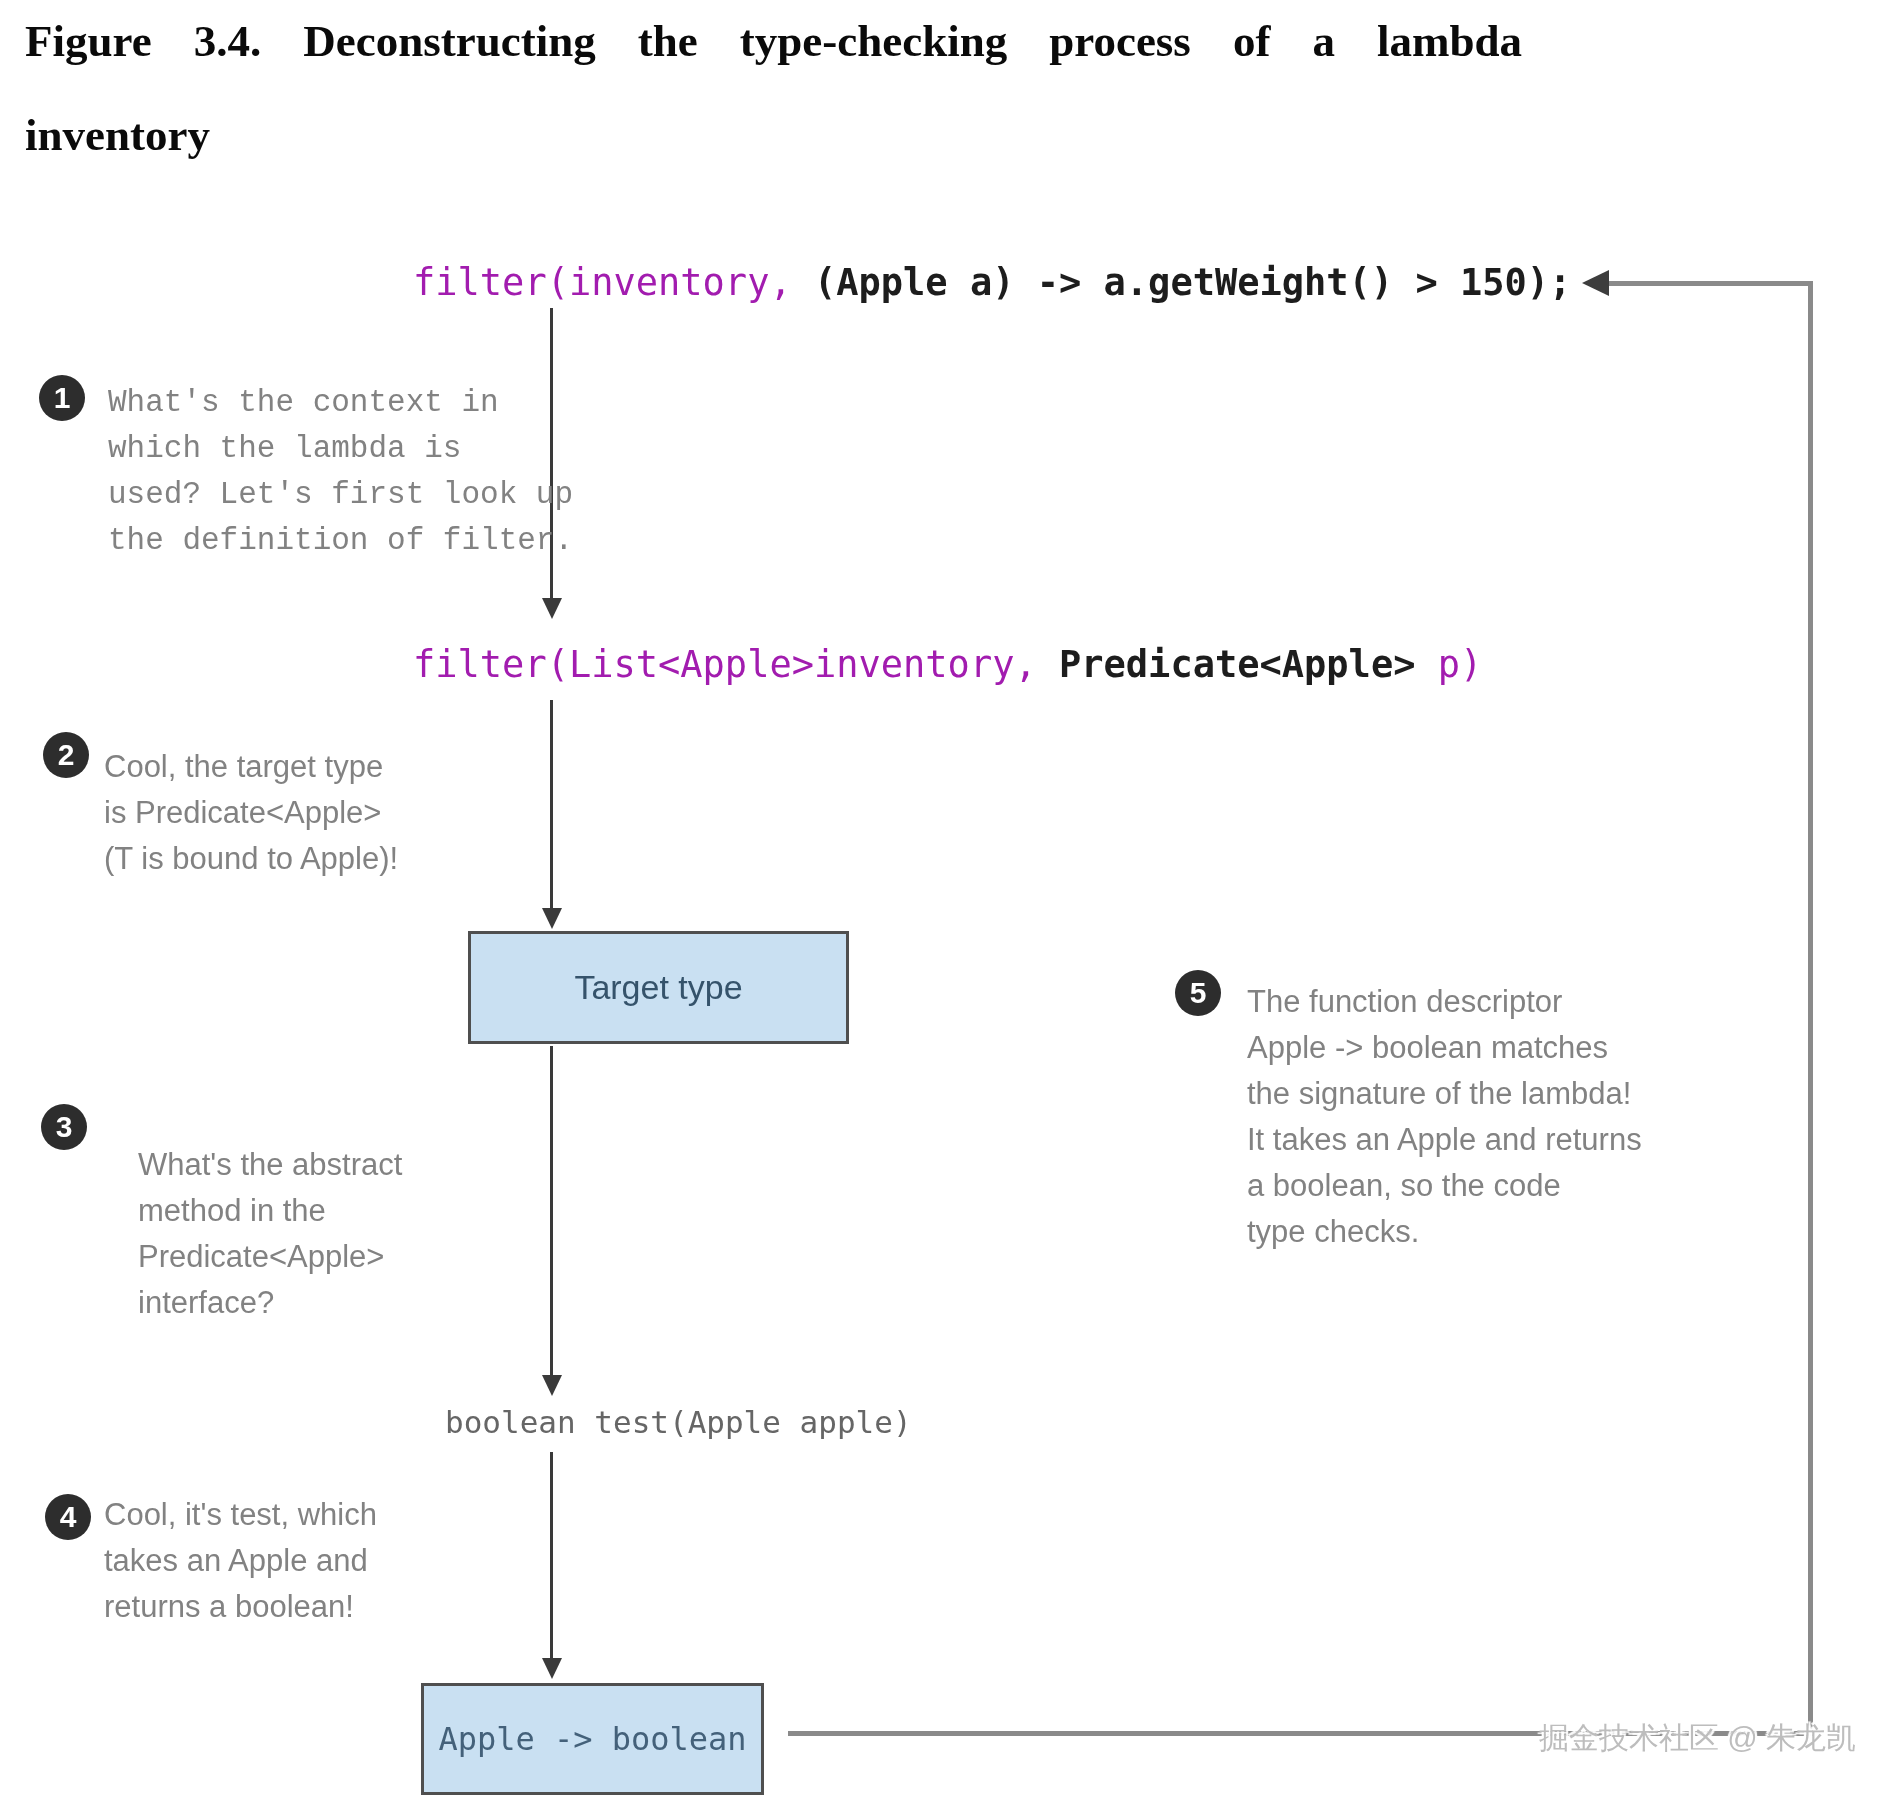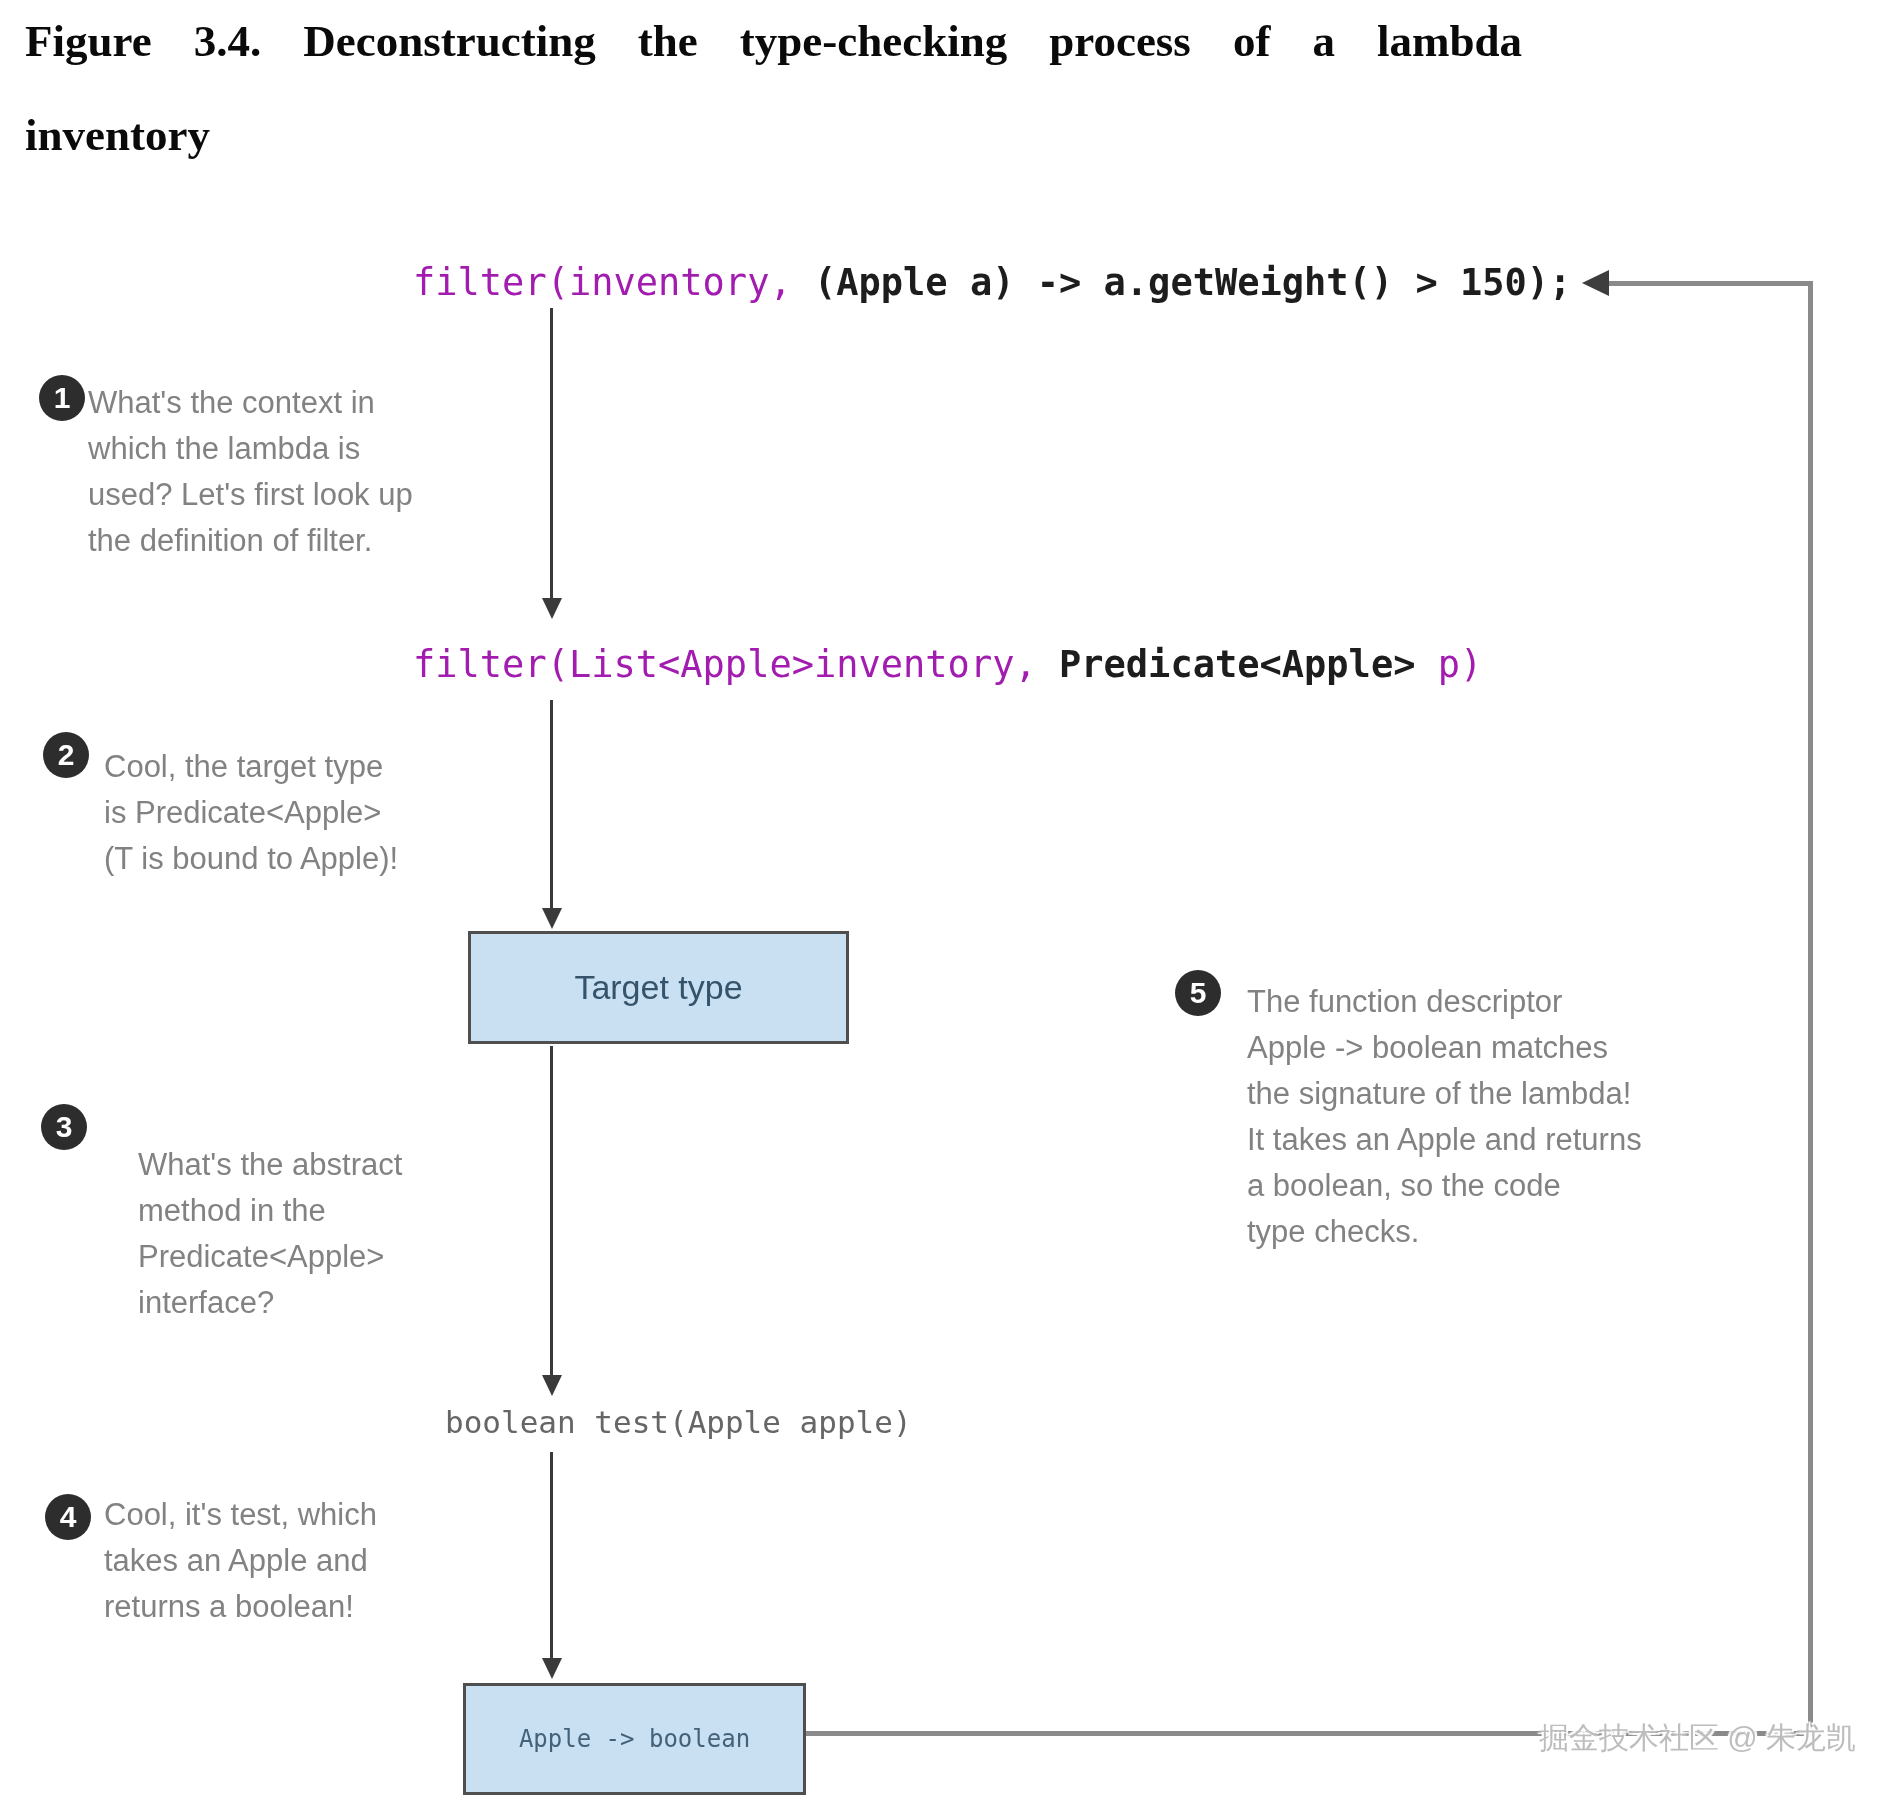--- a/index.html
+++ b/index.html
@@ -97,21 +97,21 @@
   .b5 { left: 1175px; top: 970px; }
 
   
   .step-text {
     position: absolute;
     font-size: 31px;
     line-height: 46px;
     color: #828282;
     white-space: pre-line;
   }
-  .t1 { left: 88px;  top: 380px; }
+  .t1 { left: 108px;  top: 380px; font-family: Liberation Mono, monospace; }
   .t2 { left: 104px;  top: 744px; }
   .t3 { left: 104px;  top: 1142px; margin-left: 34px; }
   .t4 { left: 104px;  top: 1492px; }
   .t5 { left: 1247px; top: 979px; }
 
   
   .blue-box {
     position: absolute;
     background: #c9e0f2;
     border: 3px solid #4f4f4f;
@@ -120,24 +120,24 @@
     align-items: center;
     justify-content: center;
   }
   .target-box {
     left: 468px; top: 931px;
     width: 381px; height: 113px;
     font-size: 34px;
     color: #35536b;
   }
   .descriptor-box {
-    left: 463px; top: 1683px;
+    left: 421px; top: 1683px;
     width: 343px; height: 112px;
     font-family: "DejaVu Sans Mono", monospace;
-    font-size: 24px;
+    font-size: 32px;
     color: #44617a;
   }
 
   
   .watermark {
     position: absolute;
     right: 38px; top: 1718px;
     font-size: 30px;
     color: #bdbdbd;
     text-shadow: -2px -2px 1px #ffffff, 2px 2px 1px #ffffff, -2px 2px 1px #ffffff, 2px -2px 1px #ffffff;

